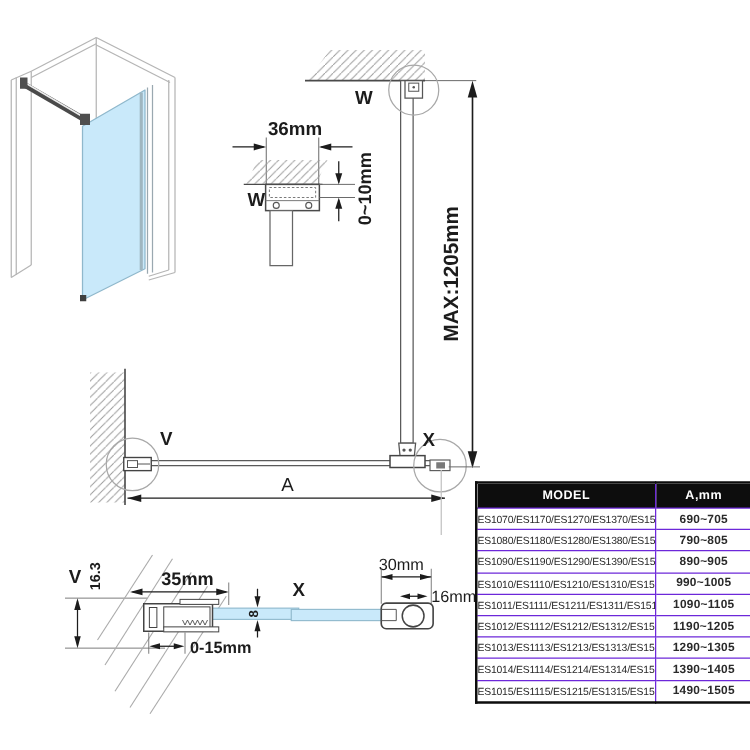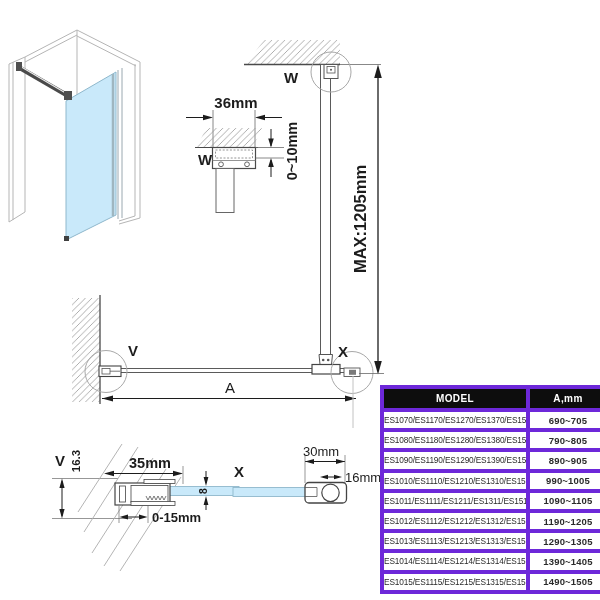--- a/index.html
+++ b/index.html
@@ -5,21 +5,21 @@
   html,body{margin:0;padding:0;background:#ffffff;}
   body{width:600px;height:600px;position:relative;overflow:hidden;
        font-family:"Liberation Sans",sans-serif;}
   #stage{position:absolute;left:0;top:0;width:600px;height:600px;}
   svg text{fill:#1c1c1c;}
   .dimtext{font-weight:bold;}
   .lbl{font-weight:bold;font-size:15px;}
   
   .spec-table{position:absolute;left:380px;top:385px;width:218px;}
   .spec-table table{border-collapse:collapse;width:100%;table-layout:fixed;}
-  .spec-table th,.spec-table td{border:4px solid #6d28d9;text-align:center;
+  .spec-table th,.spec-table td{border:1px solid #6d28d9;text-align:center;
       padding:0;overflow:hidden;white-space:nowrap;}
   .spec-table th{background:#0d0d0d;color:#ffffff;font-size:10px;height:19px;
       font-weight:bold;letter-spacing:.4px;}
   .spec-table td{height:16.2px;color:#2a2a2a;}
   .spec-table td.model{font-size:8.3px;letter-spacing:-0.15px;}
   .spec-table td.amm{font-size:9.5px;font-weight:bold;letter-spacing:.2px;}
   .spec-table .c1{width:142px;} .spec-table .c2{width:76px;}
   .spec-table table{border:2px solid #0d0d0d;}
 </style>
 </head>

